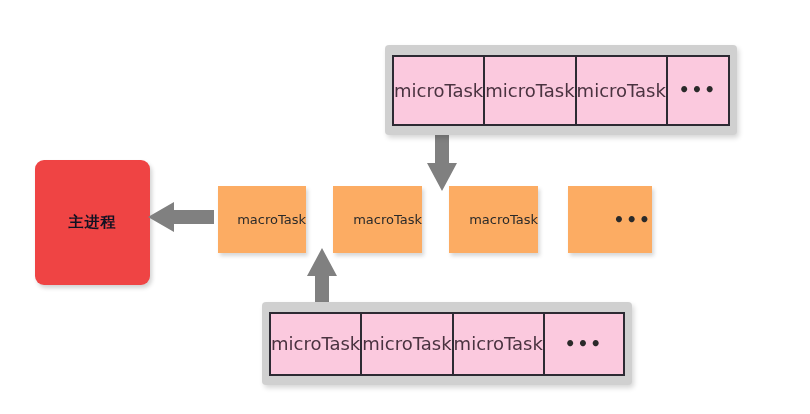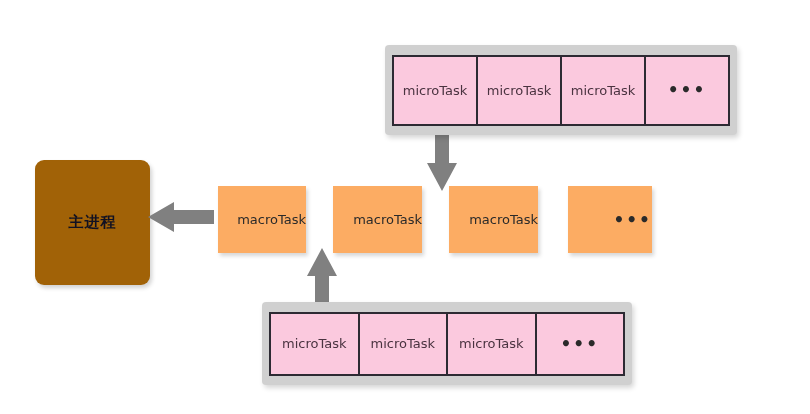--- a/index.html
+++ b/index.html
@@ -19,21 +19,21 @@
     height: 414px;
   }
 
   
   .main-process {
     position: absolute;
     left: 35px;
     top: 160px;
     width: 115px;
     height: 125px;
-    background: #a16207;
+    background: #ef4444;
     border-radius: 9px;
     display: flex;
     align-items: center;
     justify-content: center;
     box-shadow: 2px 3px 4px rgba(0,0,0,0.18);
   }
   .main-process-label {
     color: #111122;
     font-size: 15px;
     font-weight: bold;
@@ -105,21 +105,21 @@
     align-items: center;
     justify-content: center;
     border-right: 2px solid #2d2a33;
     background: #FBC9DE;
   }
   .micro-cell:last-child {
     border-right: none;
   }
   .micro-label {
     color: #4a3340;
-    font-size: 13px;
+    font-size: 18px;
     font-family: "DejaVu Sans", "Liberation Sans", sans-serif;
   }
 
   
   .arrow-svg {
     position: absolute;
     overflow: visible;
   }
   #arrow-left-svg  { left: 148px; top: 200px; }
   #arrow-down-svg  { left: 425px; top: 133px; }

